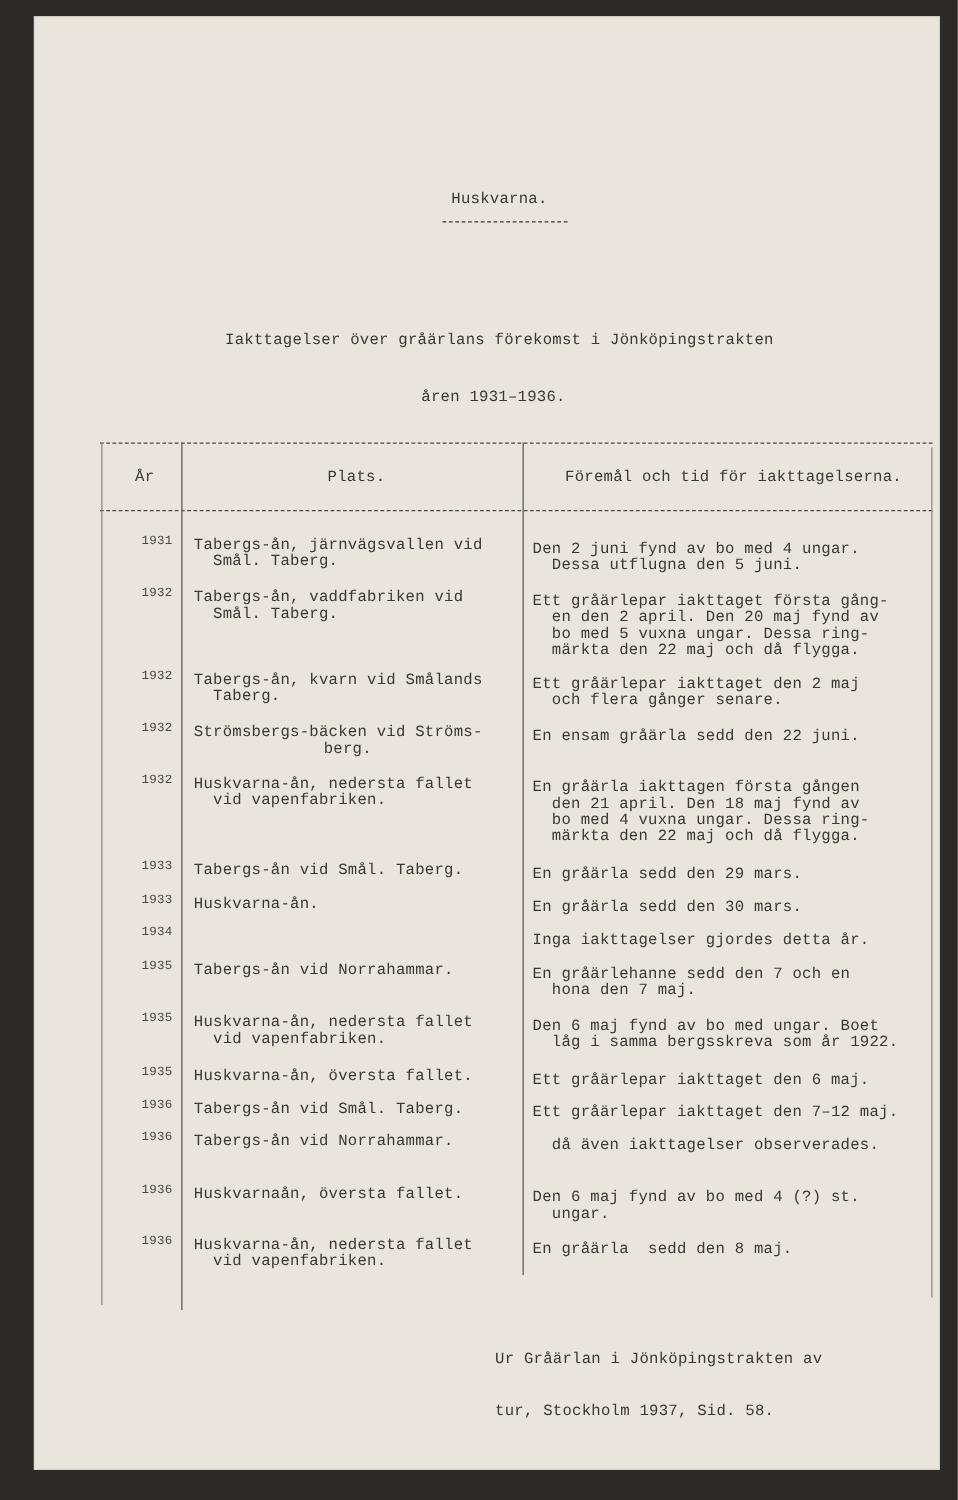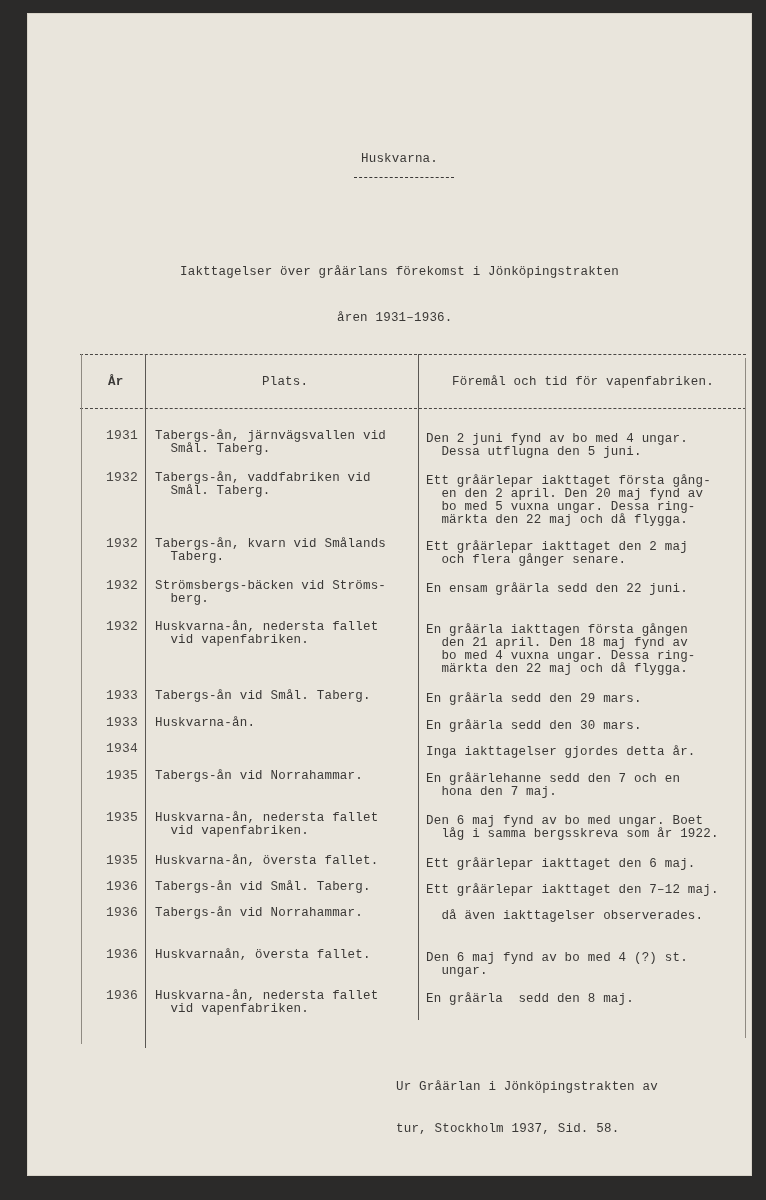--- a/index.html
+++ b/index.html
@@ -55,21 +55,21 @@
       width: 0;
       border-left: 1px solid #5a5753;
     }
     .vline.faint { border-left-color: #8f8a82; }
     .hdr {
       top: 375px;
     }
     .yr {
       width: 40px;
       text-align: right;
-      font-size: 13px;
+      font-size: 10px;
       color: #4a4744;
     }
     .cell {
       line-height: 13px;
     }
     .source {
       left: 396px; top: 1052px;
       line-height: 14px;
     }
   </style>
@@ -84,43 +84,43 @@
 <div class="tw heading">Iakttagelser över gråärlans förekomst i Jönköpingstrakten</div>
 <div class="tw subheading">åren 1931–1936.</div>
 
 <div class="hline" style="left:80px; top:354px; width:666px;"></div>
 <div class="hline" style="left:80px; top:408px; width:666px;"></div>
 <div class="vline faint" style="left:81px; top:354px; height:690px;"></div>
 <div class="vline" style="left:145px; top:354px; height:694px;"></div>
 <div class="vline" style="left:418px; top:354px; height:666px;"></div>
 <div class="vline faint" style="left:745px; top:358px; height:680px;"></div>
 
-<div class="tw hdr" style="left:108px;font-weight:bold;">År</div>
+<div class="tw hdr" style="left:108px;">År</div>
 <div class="tw hdr" style="left:262px;">Plats.</div>
-<div class="tw hdr" style="left:452px;">Föremål och tid för vapenfabriken.</div>
+<div class="tw hdr" style="left:452px;">Föremål och tid för iakttagelserna.</div>
 
 <div id="rows">
     <div>
       <div class="tw yr" style="left: 98px; top: 428px;">1931</div>
       <div class="tw cell" style="left: 155px; top: 430px;"><div>Tabergs-ån, järnvägsvallen vid</div><div>  Smål. Taberg.</div></div>
       <div class="tw cell" style="left: 426px; top: 433px;"><div>Den 2 juni fynd av bo med 4 ungar.</div><div>  Dessa utflugna den 5 juni.</div></div>
     </div>
     <div>
       <div class="tw yr" style="left: 98px; top: 470px;">1932</div>
       <div class="tw cell" style="left: 155px; top: 472px;"><div>Tabergs-ån, vaddfabriken vid</div><div>  Smål. Taberg.</div></div>
       <div class="tw cell" style="left: 426px; top: 475px;"><div>Ett gråärlepar iakttaget första gång-</div><div>  en den 2 april. Den 20 maj fynd av</div><div>  bo med 5 vuxna ungar. Dessa ring-</div><div>  märkta den 22 maj och då flygga.</div></div>
     </div>
     <div>
       <div class="tw yr" style="left: 98px; top: 536px;">1932</div>
       <div class="tw cell" style="left: 155px; top: 538px;"><div>Tabergs-ån, kvarn vid Smålands</div><div>  Taberg.</div></div>
       <div class="tw cell" style="left: 426px; top: 541px;"><div>Ett gråärlepar iakttaget den 2 maj</div><div>  och flera gånger senare.</div></div>
     </div>
     <div>
       <div class="tw yr" style="left: 98px; top: 578px;">1932</div>
-      <div class="tw cell" style="left: 155px; top: 580px;"><div>Strömsbergs-bäcken vid Ströms-</div><div>  berg.</div></div>
+      <div class="tw cell" style="left: 155px; top: 580px; text-align: center;"><div>Strömsbergs-bäcken vid Ströms-</div><div>  berg.</div></div>
       <div class="tw cell" style="left: 426px; top: 583px;"><div>En ensam gråärla sedd den 22 juni.</div></div>
     </div>
     <div>
       <div class="tw yr" style="left: 98px; top: 619px;">1932</div>
       <div class="tw cell" style="left: 155px; top: 621px;"><div>Huskvarna-ån, nedersta fallet</div><div>  vid vapenfabriken.</div></div>
       <div class="tw cell" style="left: 426px; top: 624px;"><div>En gråärla iakttagen första gången</div><div>  den 21 april. Den 18 maj fynd av</div><div>  bo med 4 vuxna ungar. Dessa ring-</div><div>  märkta den 22 maj och då flygga.</div></div>
     </div>
     <div>
       <div class="tw yr" style="left: 98px; top: 688px;">1933</div>
       <div class="tw cell" style="left: 155px; top: 690px;"><div>Tabergs-ån vid Smål. Taberg.</div></div>

